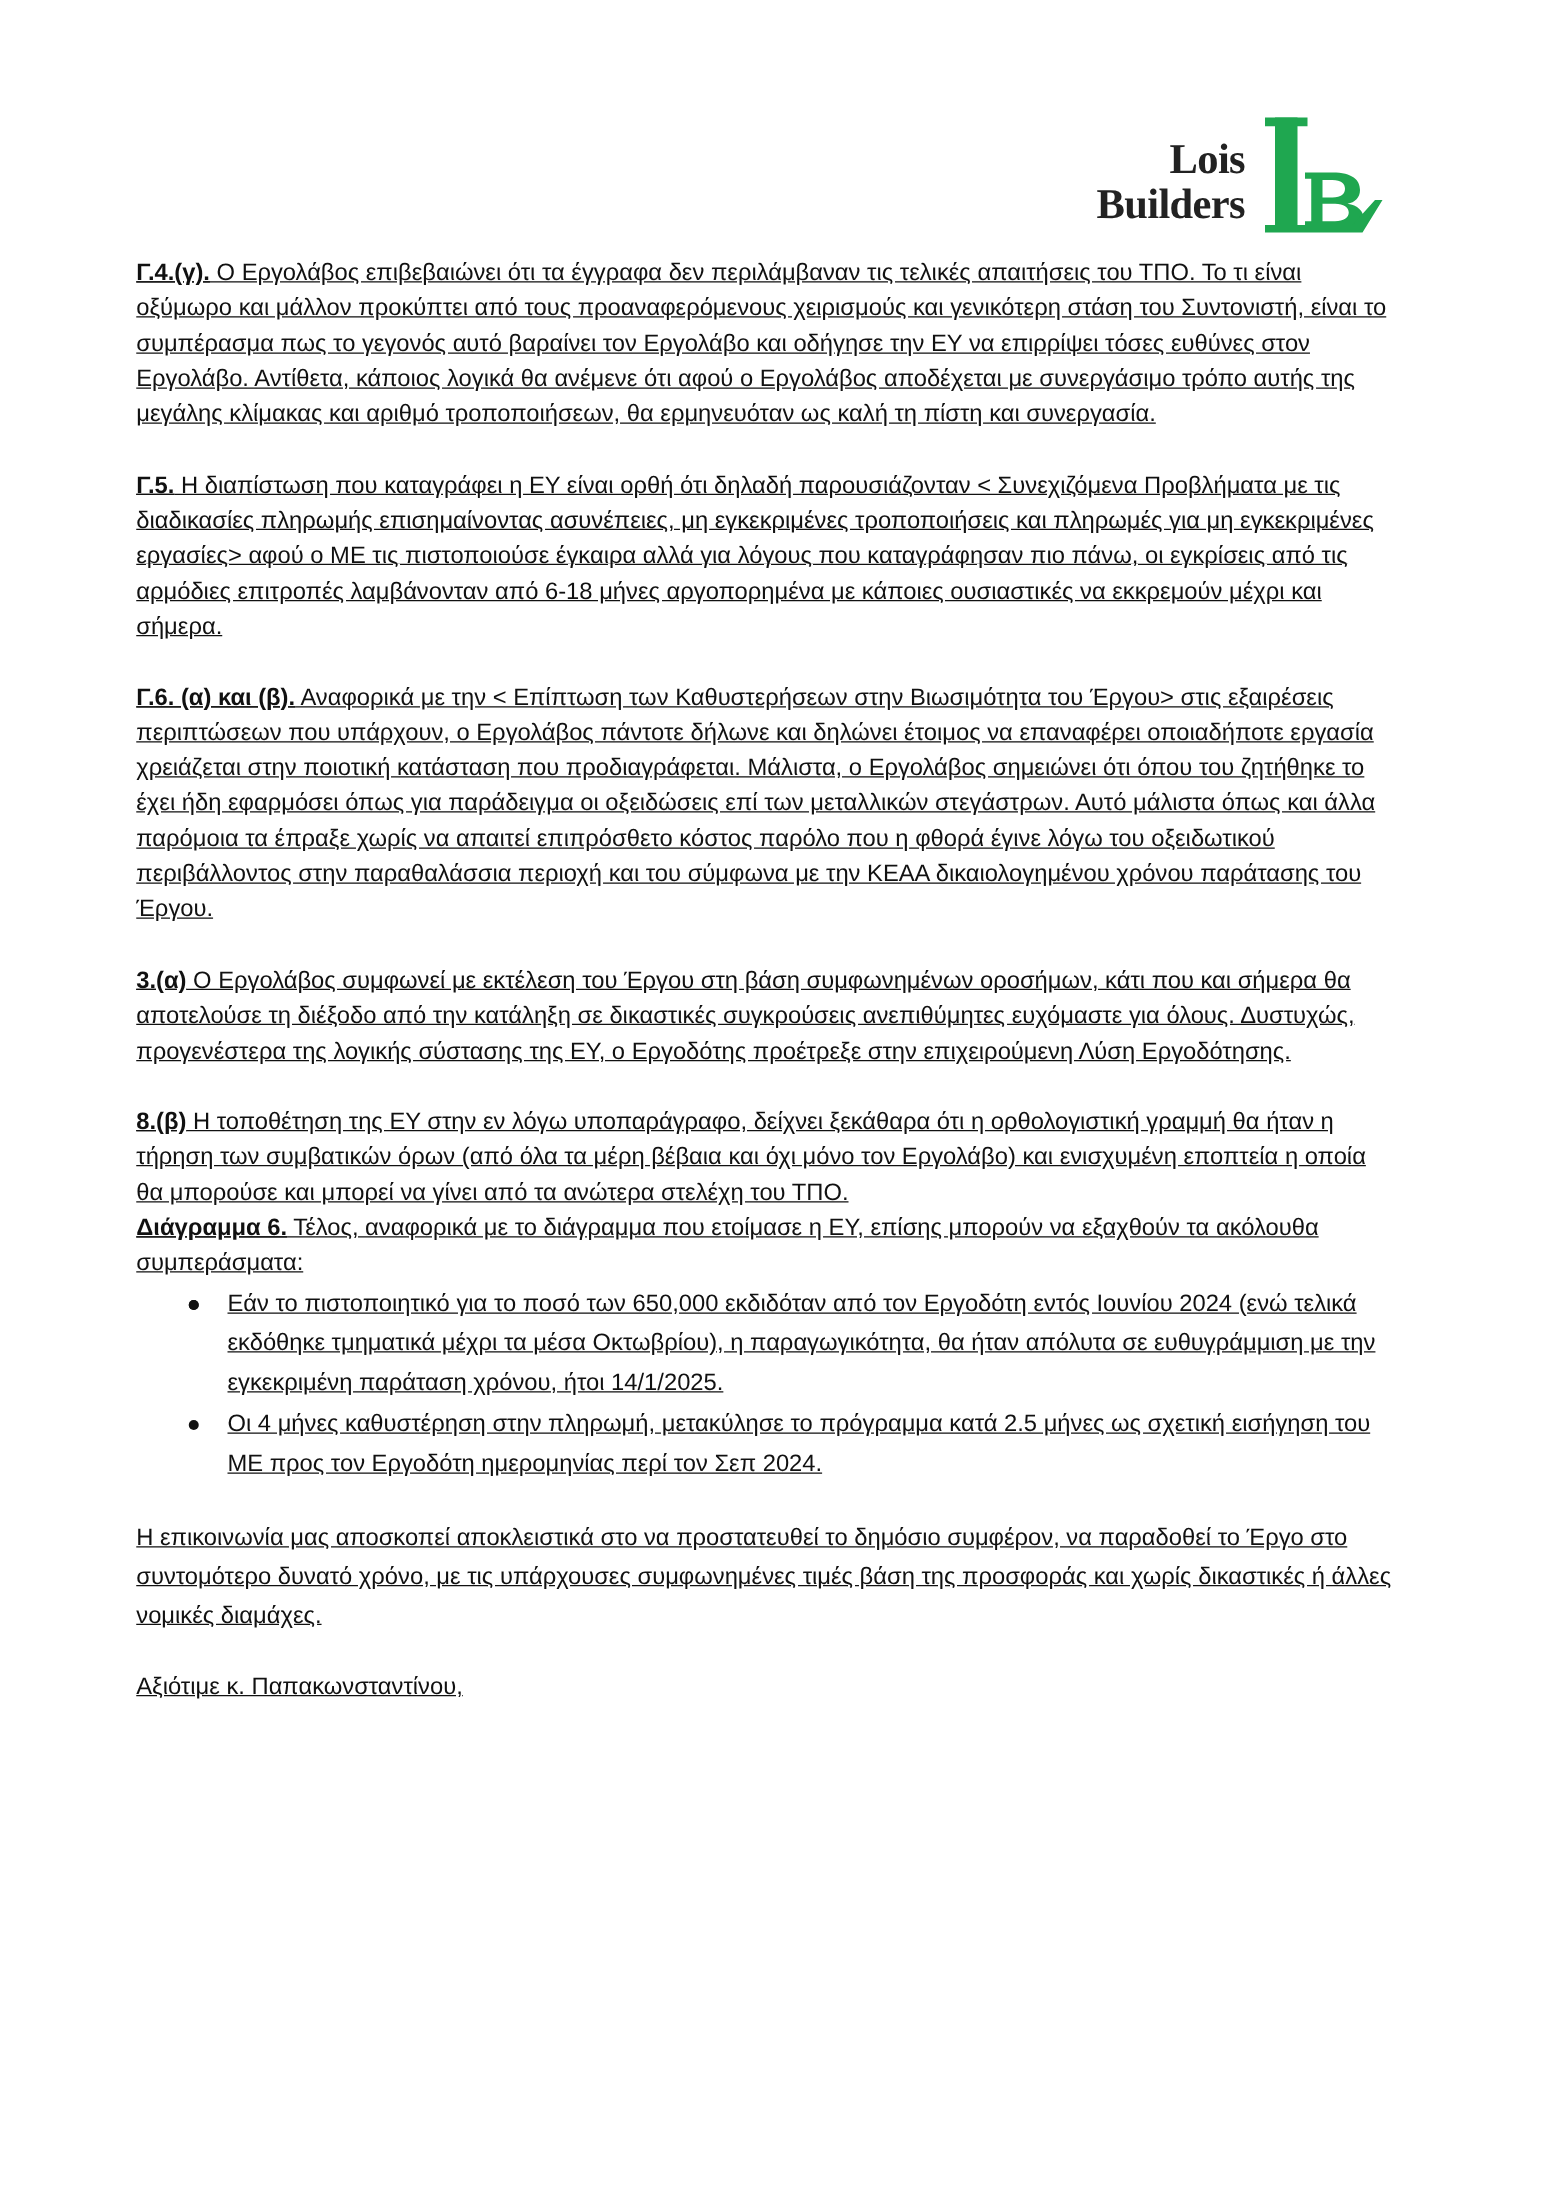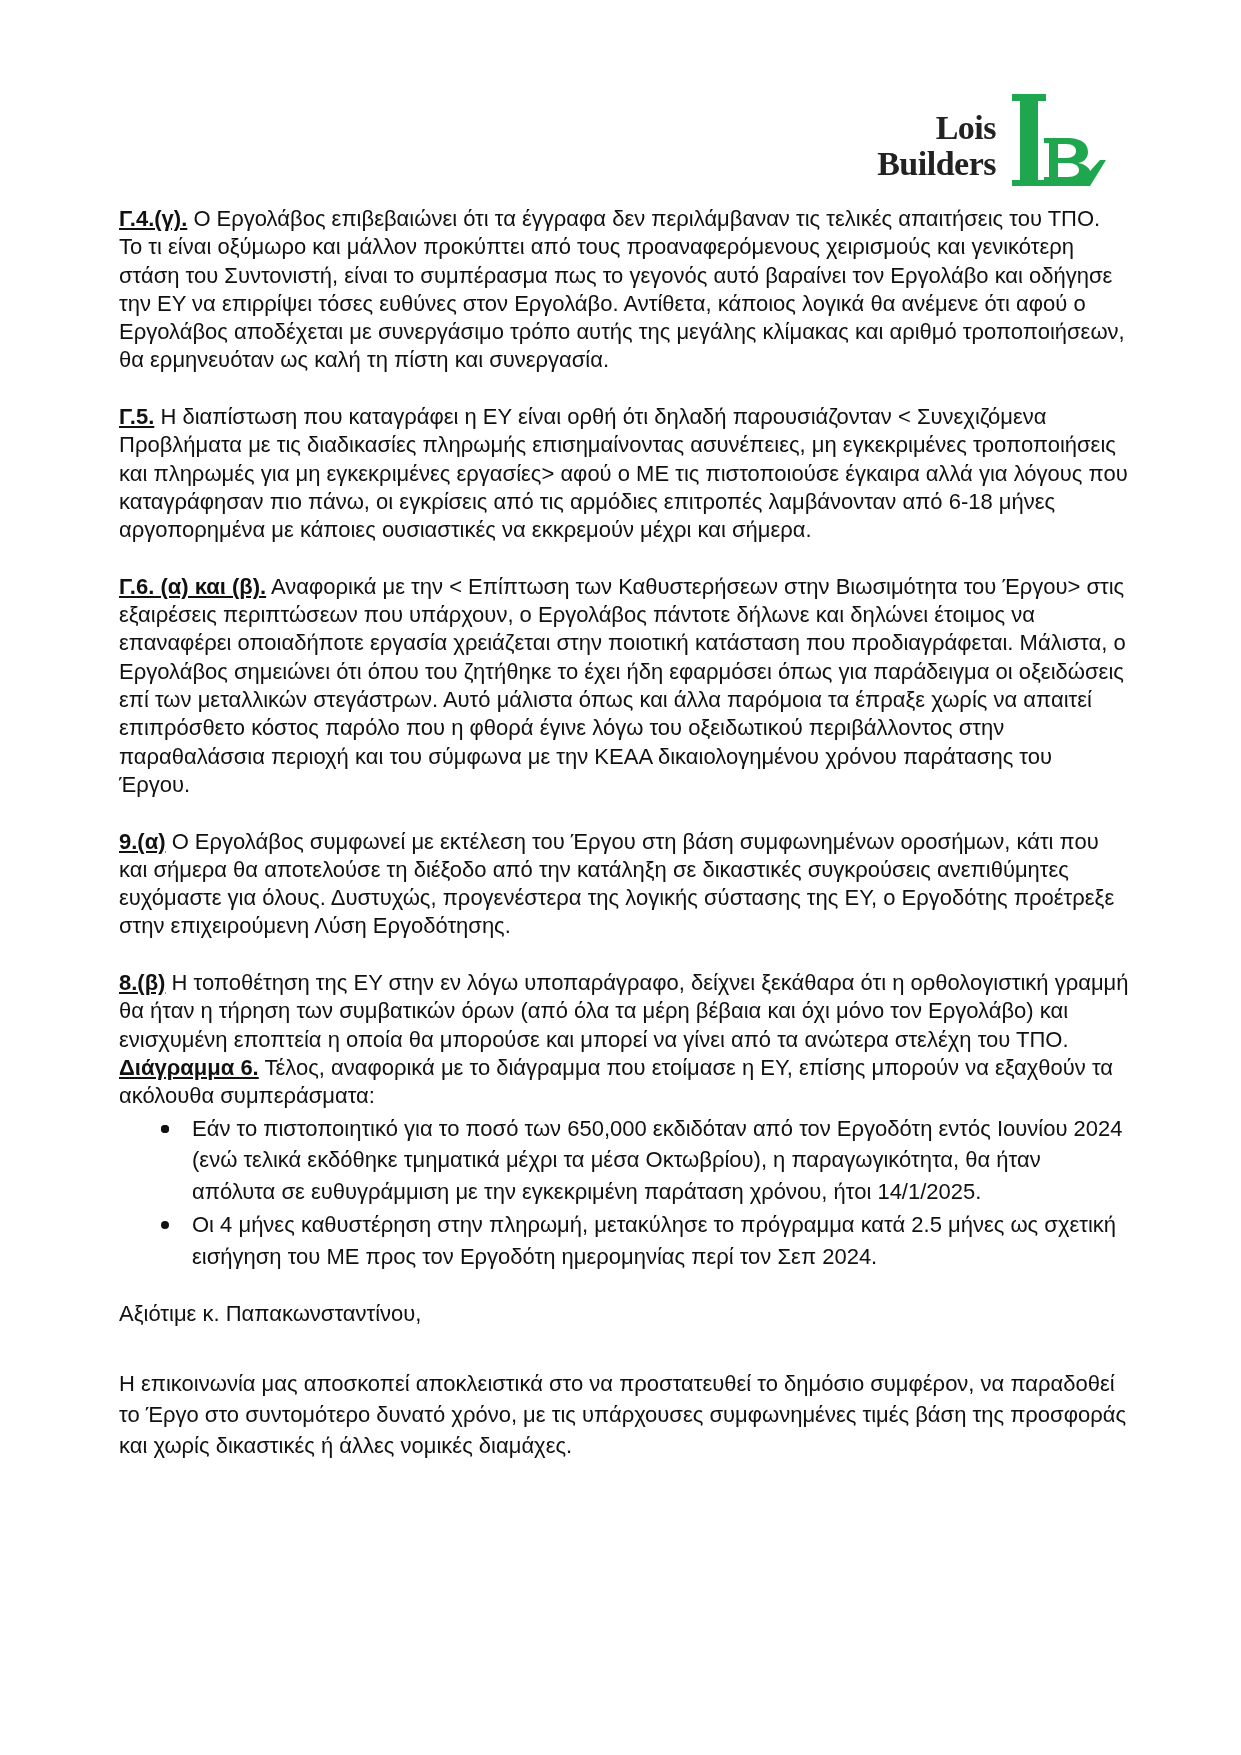--- a/index.html
+++ b/index.html
@@ -3,22 +3,22 @@
 <meta charset="utf-8">
 <style>
   html, body { margin: 0; padding: 0; background: #ffffff; }
   body { width: 1241px; height: 1755px; position: relative; overflow: hidden;
          font-family: "Liberation Sans", "DejaVu Sans", sans-serif; color: #111; }
   .logo { position: absolute; left: 838px; top: 92px; width: 280px; height: 100px; }
   .logo-text { position: absolute; right: 122px; top: 18px; text-align: right;
                font-family: "Liberation Serif", "DejaVu Serif", serif; font-weight: bold;
                color: #222; font-size: 34px; line-height: 36px; letter-spacing: -0.5px; }
   .logo-mark { position: absolute; left: 170px; top: 0; width: 110px; height: 95px; }
-  .page { position: absolute; left: 119px; top: 205px; width: 1010px;
-          font-size: 22px; line-height: 28.3px; }
+  .page { position: absolute; left: 109px; top: 205px; width: 1010px;
+          font-size: 19px; line-height: 28.3px; text-decoration: underline; }
   .para { margin: 0 0 28.3px 0; }
   .para.tight { margin-bottom: 0; }
   .lbl { font-weight: bold; text-decoration: underline; }
   ul.bullets { list-style: none; margin: 0 0 28px 0; padding: 0; }
   ul.bullets li { position: relative; padding-left: 73px; line-height: 31.5px; margin-bottom: 2px; }
   ul.bullets li .dot { position: absolute; left: 42px; top: 12px; width: 8px; height: 8px;
                        border-radius: 50%; background: #111; }
 </style>
 </head>
 <body>
@@ -45,28 +45,28 @@
   <p class="para">
     <span class="lbl">Γ.4.(γ).</span><span> Ο Εργολάβος επιβεβαιώνει ότι τα έγγραφα δεν περιλάμβαναν τις τελικές απαιτήσεις του ΤΠΟ. Το τι είναι οξύμωρο και μάλλον προκύπτει από τους προαναφερόμενους χειρισμούς και γενικότερη στάση του Συντονιστή, είναι το συμπέρασμα πως το γεγονός αυτό βαραίνει τον Εργολάβο και οδήγησε την ΕΥ να επιρρίψει τόσες ευθύνες στον Εργολάβο. Αντίθετα, κάποιος λογικά θα ανέμενε ότι αφού ο Εργολάβος αποδέχεται με συνεργάσιμο τρόπο αυτής της μεγάλης κλίμακας και αριθμό τροποποιήσεων, θα ερμηνευόταν ως καλή τη πίστη και συνεργασία.</span>
   </p>
   <p class="para">
     <span class="lbl">Γ.5.</span><span> Η διαπίστωση που καταγράφει η ΕΥ είναι ορθή ότι δηλαδή παρουσιάζονταν &lt; Συνεχιζόμενα Προβλήματα με τις διαδικασίες πληρωμής επισημαίνοντας ασυνέπειες, μη εγκεκριμένες τροποποιήσεις και πληρωμές για μη εγκεκριμένες εργασίες&gt; αφού ο ΜΕ τις πιστοποιούσε έγκαιρα αλλά για λόγους που καταγράφησαν πιο πάνω, οι εγκρίσεις από τις αρμόδιες επιτροπές λαμβάνονταν από 6-18 μήνες αργοπορημένα με κάποιες ουσιαστικές να εκκρεμούν μέχρι και σήμερα.</span>
   </p>
   <p class="para">
     <span class="lbl">Γ.6. (α) και (β).</span><span> Αναφορικά με την &lt; Επίπτωση των Καθυστερήσεων στην Βιωσιμότητα του Έργου&gt; στις εξαιρέσεις περιπτώσεων που  υπάρχουν, ο Εργολάβος πάντοτε δήλωνε και δηλώνει έτοιμος να επαναφέρει οποιαδήποτε εργασία χρειάζεται στην ποιοτική κατάσταση που προδιαγράφεται. Μάλιστα, ο Εργολάβος σημειώνει ότι όπου του ζητήθηκε το έχει ήδη εφαρμόσει όπως για παράδειγμα οι οξειδώσεις επί των μεταλλικών στεγάστρων. Αυτό μάλιστα όπως και άλλα παρόμοια τα έπραξε χωρίς να απαιτεί επιπρόσθετο κόστος παρόλο που η φθορά έγινε λόγω του οξειδωτικού περιβάλλοντος στην παραθαλάσσια περιοχή και του σύμφωνα με την ΚΕΑΑ δικαιολογημένου χρόνου παράτασης του Έργου.</span>
   </p>
   <p class="para">
-    <span class="lbl">9.(α)</span><span> Ο Εργολάβος συμφωνεί με εκτέλεση του Έργου στη βάση συμφωνημένων οροσήμων, κάτι που και σήμερα θα αποτελούσε τη διέξοδο από την κατάληξη σε δικαστικές συγκρούσεις ανεπιθύμητες ευχόμαστε για όλους. Δυστυχώς, προγενέστερα της λογικής σύστασης της ΕΥ, ο Εργοδότης προέτρεξε στην επιχειρούμενη Λύση Εργοδότησης.</span>
+    <span class="lbl">3.(α)</span><span> Ο Εργολάβος συμφωνεί με εκτέλεση του Έργου στη βάση συμφωνημένων οροσήμων, κάτι που και σήμερα θα αποτελούσε τη διέξοδο από την κατάληξη σε δικαστικές συγκρούσεις ανεπιθύμητες ευχόμαστε για όλους. Δυστυχώς, προγενέστερα της λογικής σύστασης της ΕΥ, ο Εργοδότης προέτρεξε στην επιχειρούμενη Λύση Εργοδότησης.</span>
   </p>
   <p class="para tight">
     <span class="lbl">8.(β)</span><span> Η τοποθέτηση της ΕΥ στην εν λόγω υποπαράγραφο, δείχνει ξεκάθαρα ότι η ορθολογιστική γραμμή θα ήταν η τήρηση των συμβατικών όρων (από όλα τα μέρη βέβαια και όχι μόνο τον Εργολάβο) και ενισχυμένη εποπτεία η οποία θα μπορούσε και μπορεί να γίνει από τα ανώτερα στελέχη του ΤΠΟ.</span>
   </p>
   <p class="para tight">
     <span class="lbl">Διάγραμμα 6.</span><span> Τέλος, αναφορικά με το διάγραμμα που ετοίμασε η ΕΥ, επίσης μπορούν να εξαχθούν τα ακόλουθα συμπεράσματα:</span>
   </p>
   <ul class="bullets">
     <li><span class="dot"></span></li>
     <li><span class="dot"></span><span>Εάν το πιστοποιητικό για το ποσό των 650,000 εκδιδόταν από τον Εργοδότη εντός Ιουνίου 2024 (ενώ τελικά εκδόθηκε τμηματικά μέχρι τα μέσα Οκτωβρίου), η παραγωγικότητα, θα ήταν απόλυτα σε ευθυγράμμιση με την εγκεκριμένη παράταση χρόνου, ήτοι 14/1/2025.</span></li>
     <li><span class="dot"></span><span>Οι 4 μήνες καθυστέρηση στην πληρωμή, μετακύλησε το πρόγραμμα κατά 2.5 μήνες ως σχετική εισήγηση του ΜΕ προς τον Εργοδότη ημερομηνίας περί τον Σεπ 2024.</span></li>
   </ul>
+  <p class="para" style="line-height:31px">Η επικοινωνία μας αποσκοπεί αποκλειστικά στο να προστατευθεί το δημόσιο συμφέρον, να παραδοθεί το Έργο στο συντομότερο δυνατό χρόνο, με τις υπάρχουσες συμφωνημένες τιμές βάση της προσφοράς και χωρίς δικαστικές ή άλλες νομικές διαμάχες.</p>
   <p class="para" style="margin-bottom:40px">Αξιότιμε κ. Παπακωνσταντίνου,</p>
-  <p class="para" style="line-height:31px">Η επικοινωνία μας αποσκοπεί αποκλειστικά στο να προστατευθεί το δημόσιο συμφέρον, να παραδοθεί το Έργο στο συντομότερο δυνατό χρόνο, με τις υπάρχουσες συμφωνημένες τιμές βάση της προσφοράς και χωρίς δικαστικές ή άλλες νομικές διαμάχες.</p>
 </div>
 
 </body></html>

